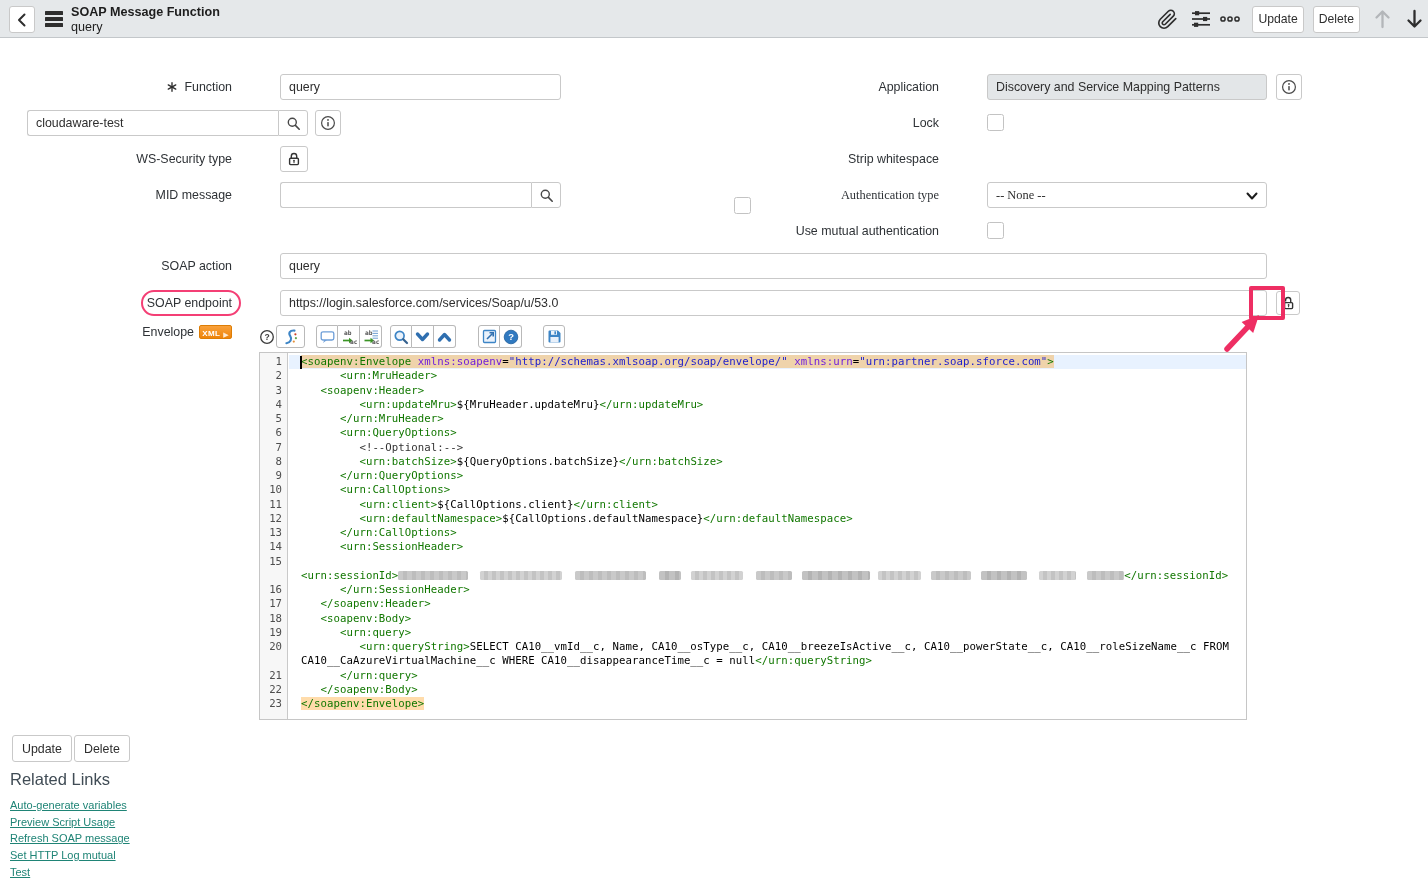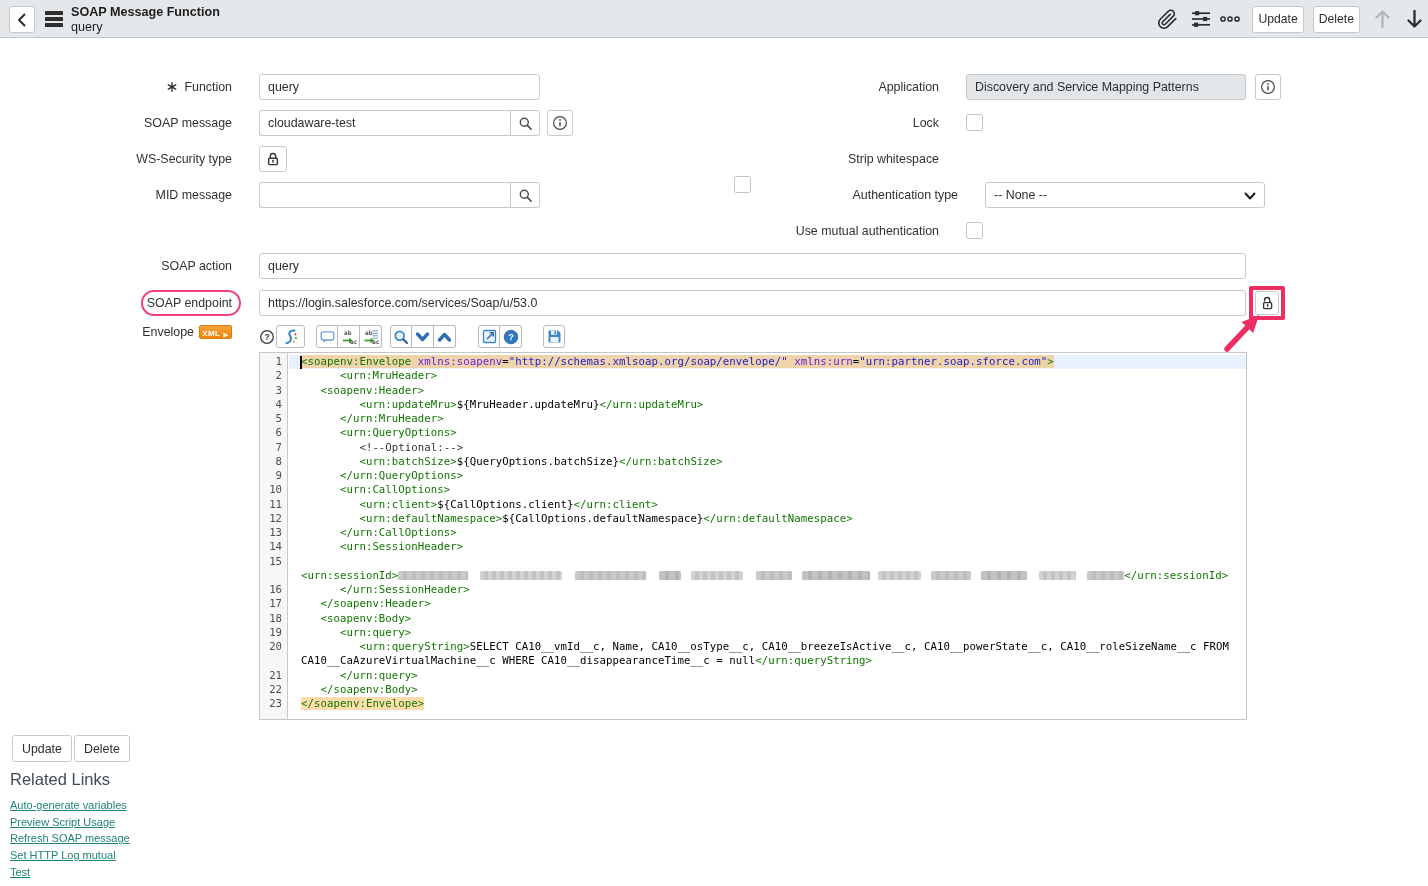--- a/index.html
+++ b/index.html
@@ -21,21 +21,21 @@
   .hdr-right { position:absolute; right:2px; top:0; height:38px; display:flex; align-items:center; }
   .hdr-icon { width:33px; height:30px; display:flex; align-items:center; justify-content:center; cursor:pointer; }
   .hdr-btn { height:27px; padding:0 5px; min-width:47px; background:#fff; border:1px solid #c9c9c9; border-radius:3px;
     font-size:12.2px; color:#2e2e2e; font-family:inherit; cursor:pointer; margin-left:9px; }
   .nav-arrows { display:flex; align-items:center; margin-left:10px; }
   .nav-arrows .hdr-icon { width:24px; }
   .nav-arrows .hdr-icon + .hdr-icon { margin-left:8px; }
   .hdr-icon.dots { width:26px; }
 
   
-  .frow { position:absolute; display:flex; }
+  .frow { position:absolute; display:flex;gap:21px; }
   .flabel { width:232px; text-align:right; font-size:12.4px; color:#2e3236; line-height:26px; white-space:nowrap; }
   .fctrl { margin-left:27px; display:flex; align-items:flex-start; }
   .inp { height:26px; border:1px solid #c9c9c9; border-radius:3px; background:#fff;
     font-family:inherit; font-size:12.4px; color:#2e2e2e; padding:0 8px; }
   .inp.ro { background:#e3e6e8; }
   .inp-grp { display:flex; }
   .inp-grp .inp { border-top-right-radius:0; border-bottom-right-radius:0; border-right:none; }
   .grp-btn { width:30px; height:26px; background:#fff; border:1px solid #c9c9c9;
     border-radius:0 3px 3px 0; display:flex; align-items:center; justify-content:center; cursor:pointer; }
   .sq-btn { width:26px; height:26px; background:#fff; border:1px solid #c9c9c9; border-radius:3px;
@@ -174,21 +174,20 @@
               <line x1="1.4" y1="7.85" x2="9.6" y2="3.15"></line>
             </g>
           </svg></span><span>Function</span>
     </div>
     <div class="fctrl">
       <input class="inp" style="width: 281px;" value="query">
     </div>
   </div>
 
   <div class="frow" style="left:0; top:110px;">
-    <div class="flabel">SOAP message</div>
     <div class="fctrl">
       <span class="inp-grp">
         <input class="inp" style="width: 251px;" value="cloudaware-test">
         <button class="grp-btn">
           <svg width="15" height="15" viewBox="0 0 15 15">
               <circle cx="6.3" cy="6.3" r="4" fill="none" stroke="#474747" stroke-width="1.4"></circle>
               <line x1="9.4" y1="9.4" x2="13.2" y2="13.2" stroke="#474747" stroke-width="1.6" stroke-linecap="round"></line>
             </svg>
         </button>
       </span>
@@ -252,21 +251,21 @@
       </div>
   </div>
 
   <div class="frow" style="left:707px; top:146px;flex-direction:column;">
     <div class="flabel">Strip whitespace</div>
     <div class="fctrl">
         <span class="cbx"></span>
       </div>
   </div>
 
-  <div class="frow" style="left:726px; top:182px;">
+  <div class="frow" style="left:707px; top:182px;font-family:Liberation Serif, serif;">
     <div class="flabel">Authentication type</div>
     <div class="fctrl">
       <div class="sel">
         <span>-- None --</span>
         <svg width="12" height="12" viewBox="0 0 12 12">
             <path d="M1.5 3.5 L6 8.5 L10.5 3.5" fill="none" stroke="#1d1d1d" stroke-width="2" stroke-linecap="round" stroke-linejoin="round"></path>
           </svg>
       </div>
     </div>
   </div>

